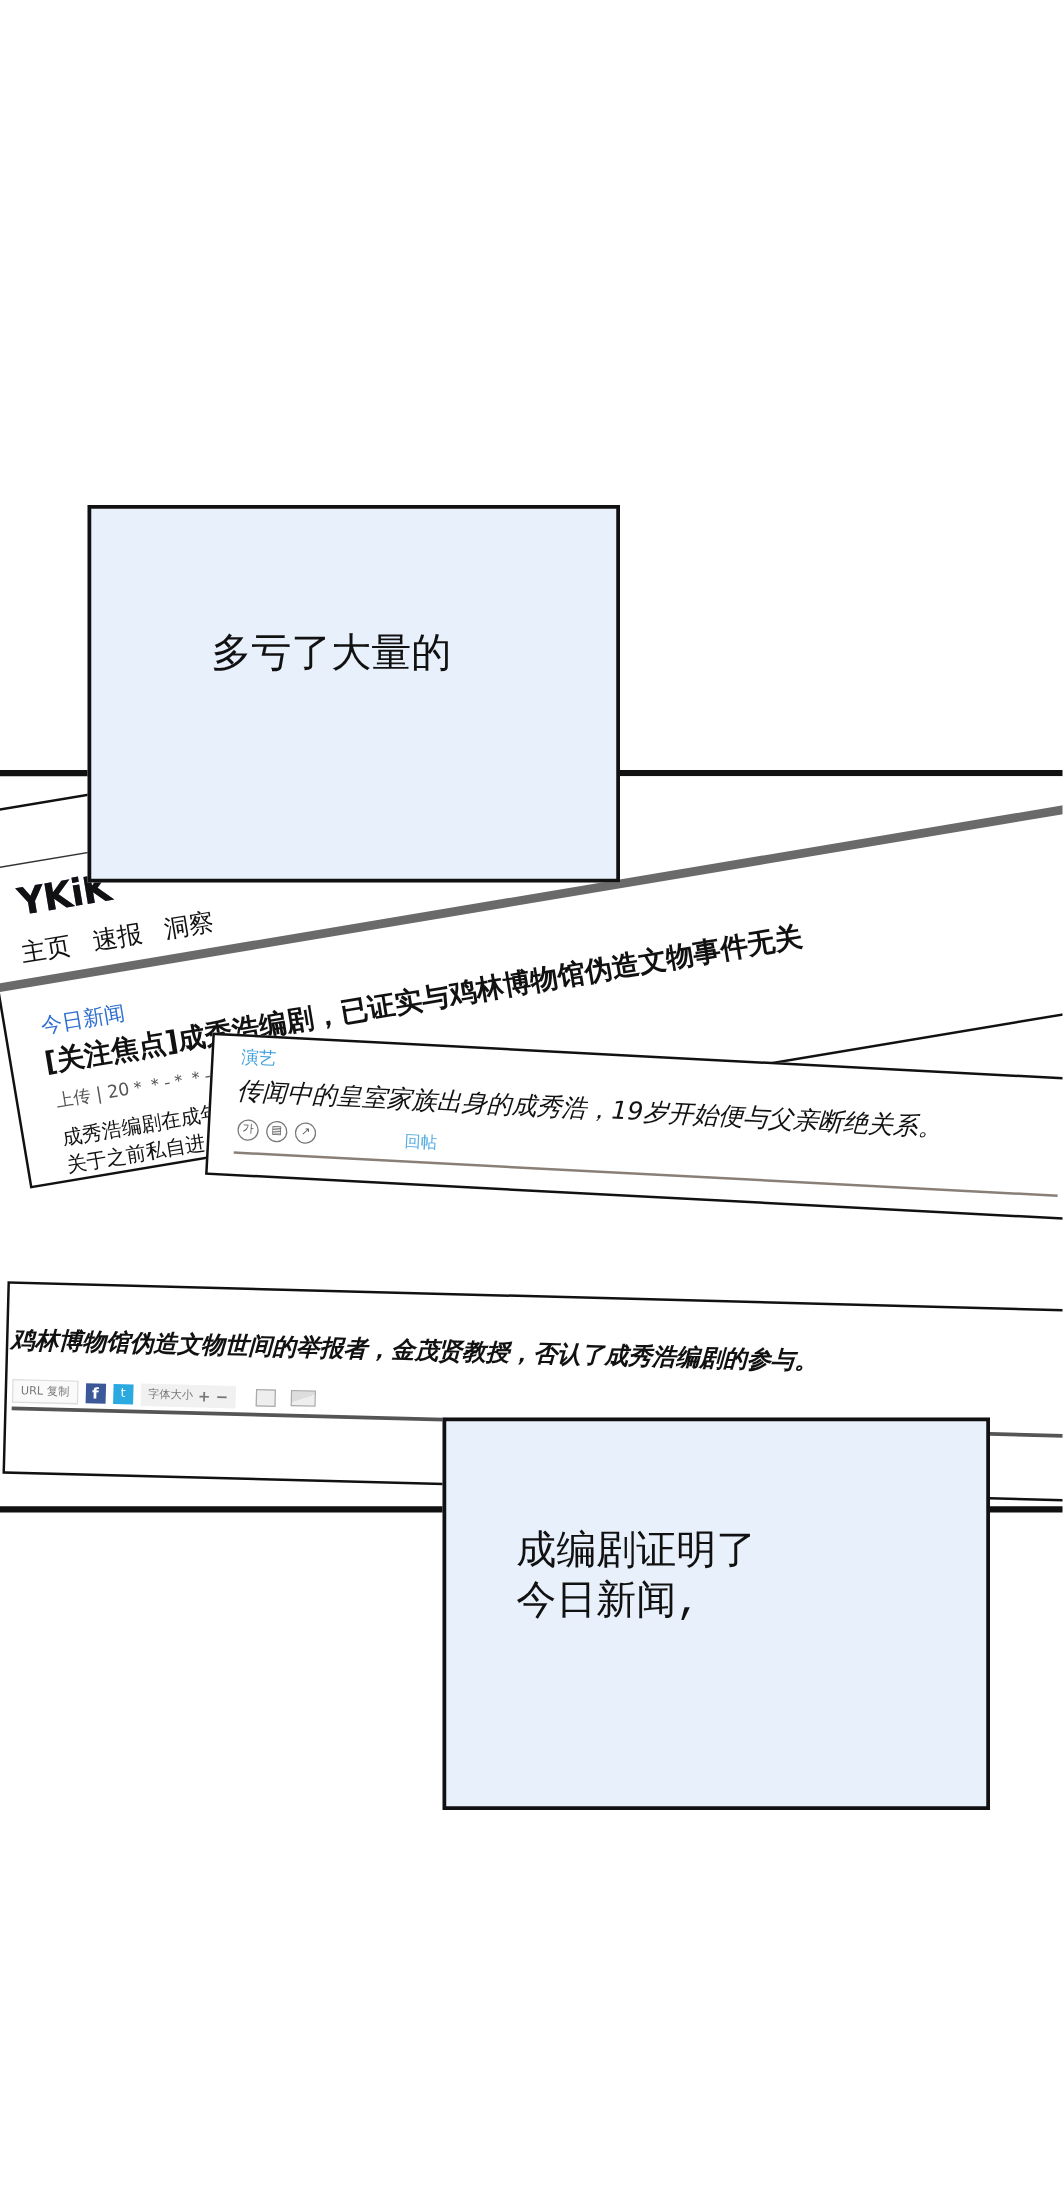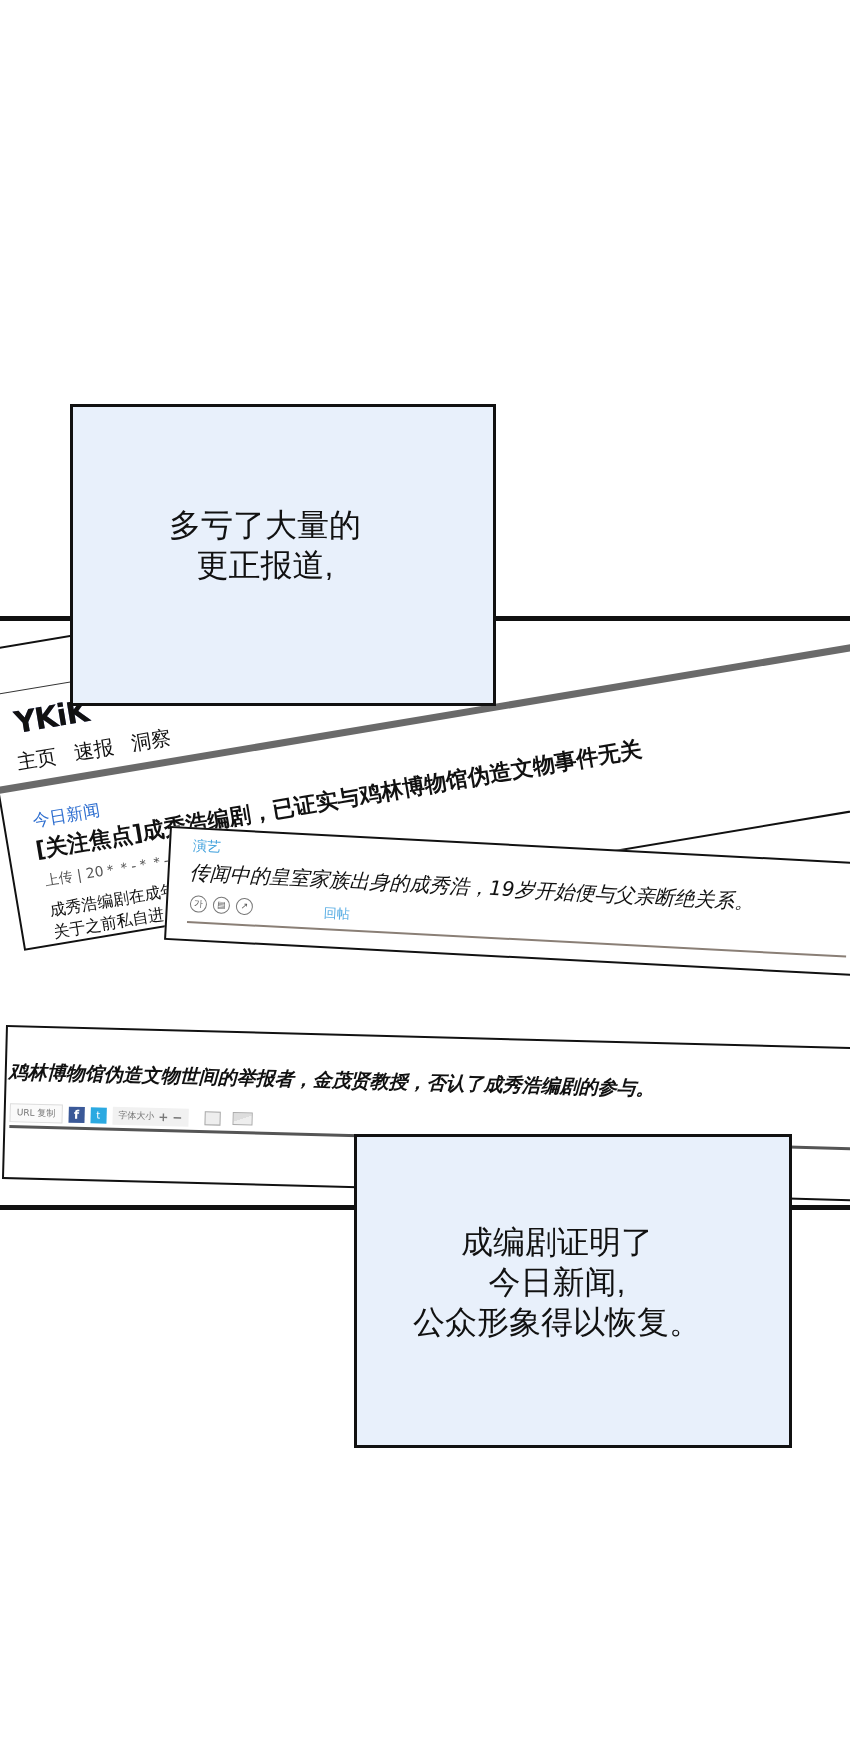--- a/index.html
+++ b/index.html
@@ -62,22 +62,22 @@
     .card3 .fb { width: 16px; height: 16px; background: #3b5998; color: #fff; font-size: 12px; font-weight: bold; text-align: center; line-height: 16px; }
     .card3 .tw { width: 16px; height: 16px; background: #2ba9e1; color: #fff; font-size: 10px; text-align: center; line-height: 16px; }
     .card3 .fontsize { background: #f1f1f1; font-size: 9px; color: #777; padding: 2px 6px; display: flex; gap: 4px; align-items: center; }
     .card3 .fontsize b { font-size: 12px; color: #777; }
     .card3 .print { width: 14px; height: 12px; border: 1px solid #aaa; background: #eee; margin-left: 10px; }
     .card3 .mail { width: 18px; height: 11px; border: 1px solid #aaa; background: linear-gradient(160deg, #ddd 50%, #eee 50%); margin-left: 6px; }
     .card3 .rule3 { position: absolute; left: 4px; top: 98px; width: 860px; height: 3px; background: #555; }
     
     .caption {
       position: absolute; background: #e8f0fb; border: 3px solid #111;
-      font-family: Liberation Sans, sans-serif;
-      color: #111; font-size: 32px; line-height: 40px; z-index: 5; text-align: center;
+      font-family: Liberation Mono, monospace;
+      color: #111; font-size: 32px; line-height: 40px; z-index: 5;
     }
     .caption1 { left: 70px; top: 404px; width: 420px; height: 296px; }
     .caption1 .ctext { position: absolute; left: 96px; top: 98px; }
     .caption2 { left: 354px; top: 1134px; width: 432px; height: 308px; }
     .caption2 .ctext { position: absolute; left: 56px; top: 85px; }
     .ctext div { white-space: nowrap; }
   </style>
 </head>
 <body>
 
@@ -130,23 +130,21 @@
       <span class="mail"></span>
     </div>
     <div class="rule3"></div>
   </div>
 
 </div>
 
 <div class="caption caption1">
   <div class="ctext">
     <div>多亏了大量的</div>
-    <div>更正报道,</div>
   </div>
 </div>
 
 <div class="caption caption2">
   <div class="ctext">
     <div>成编剧证明了</div>
     <div>今日新闻,</div>
-    <div>公众形象得以恢复。</div>
   </div>
 </div>
 
 </body></html>

